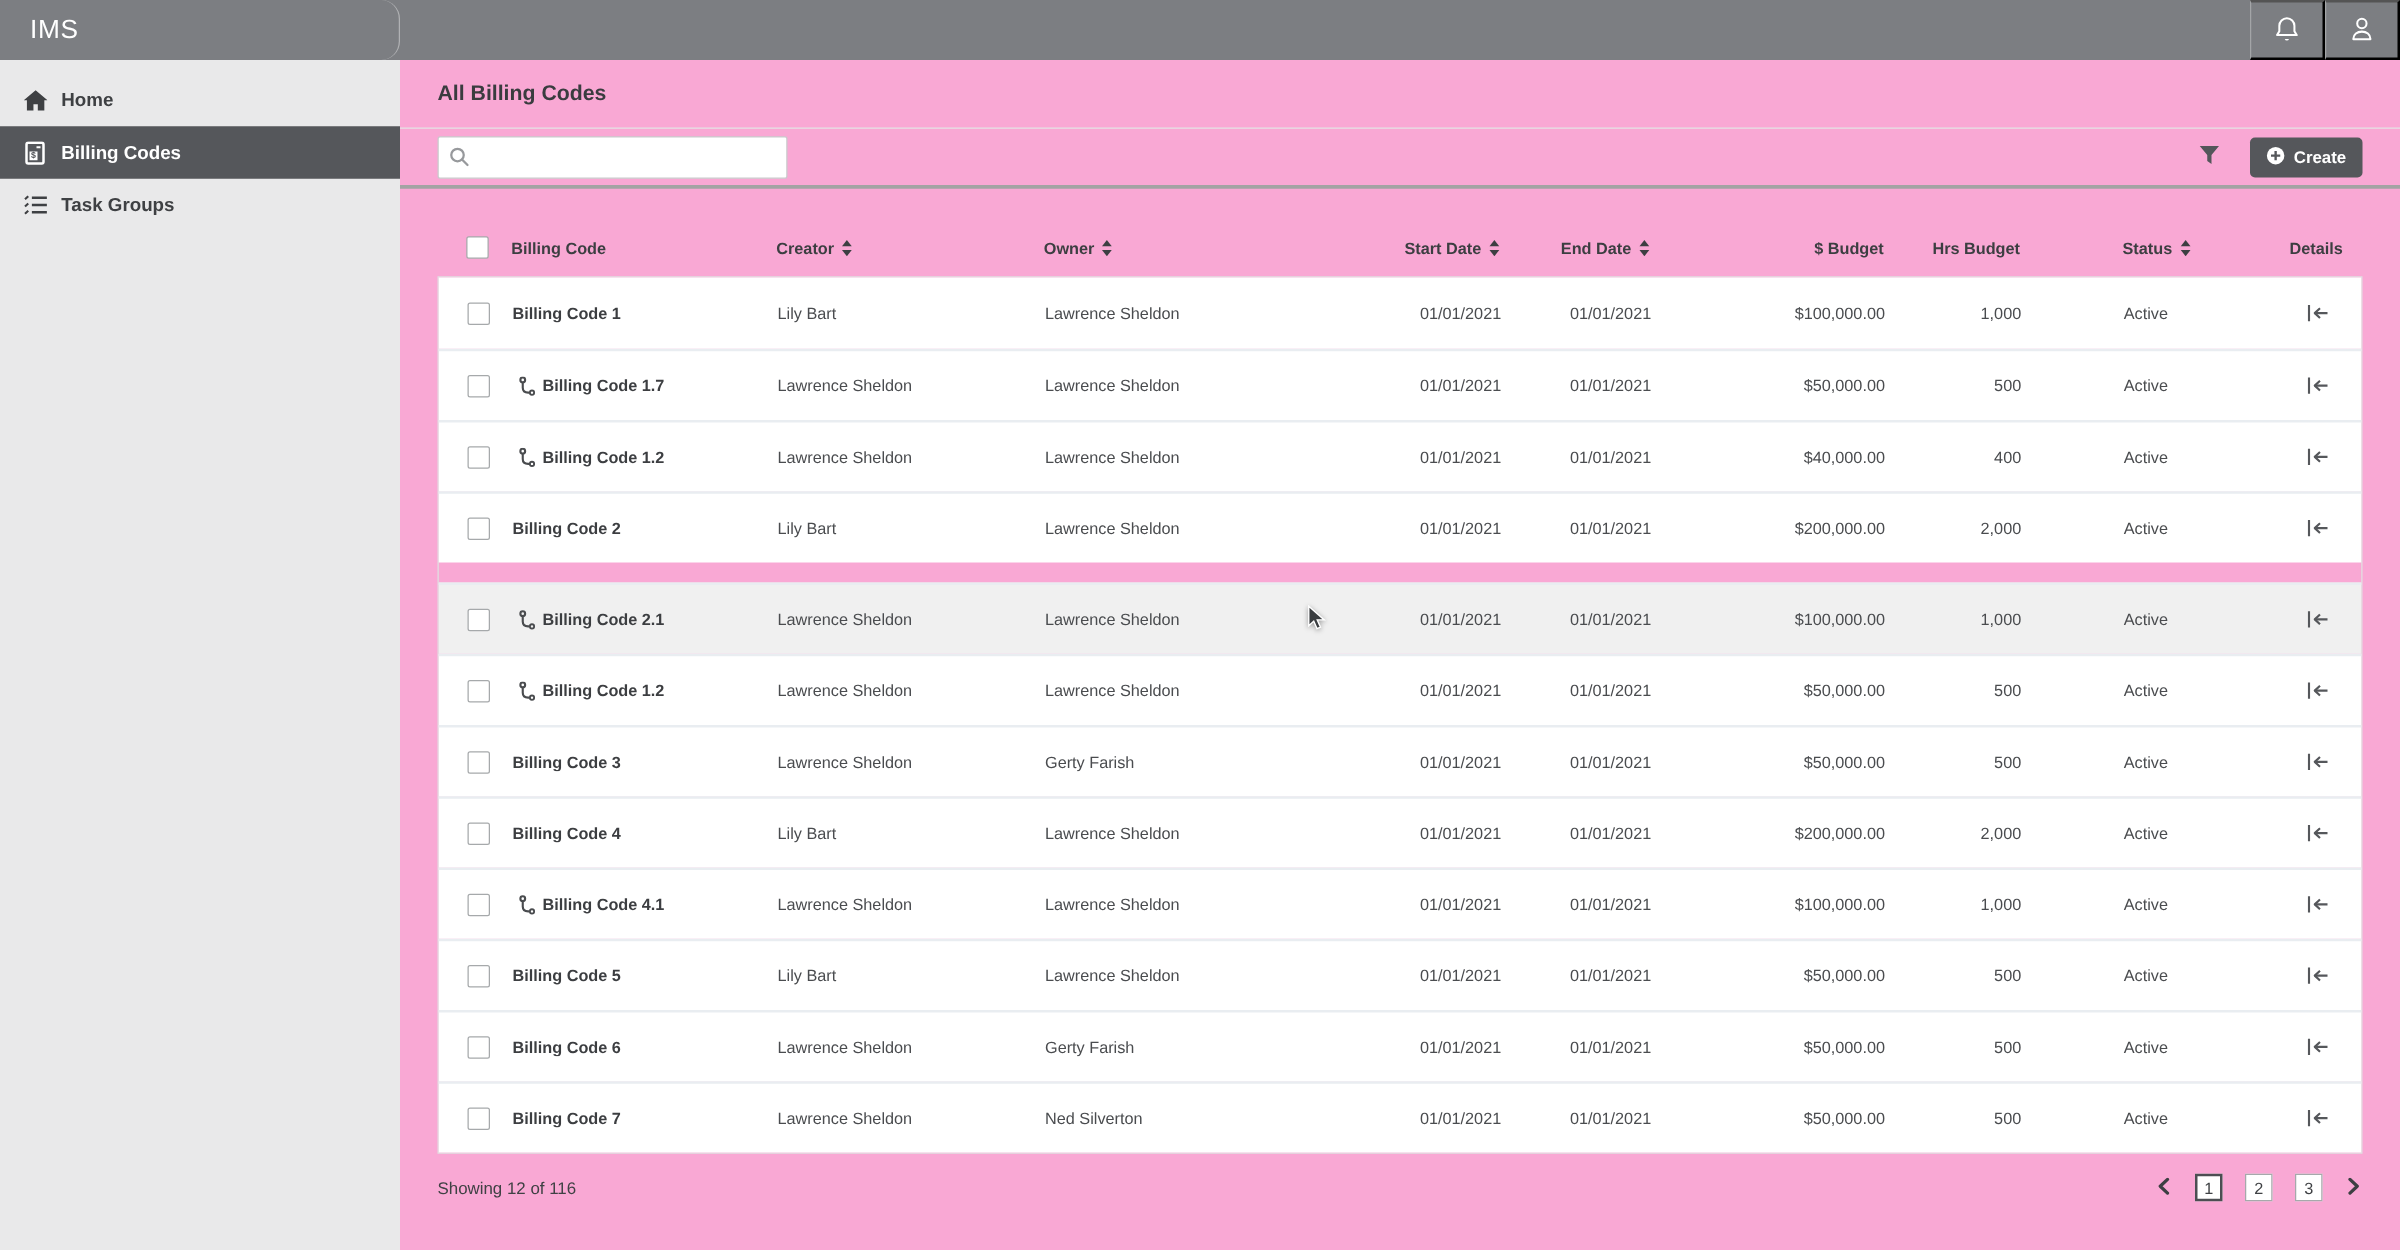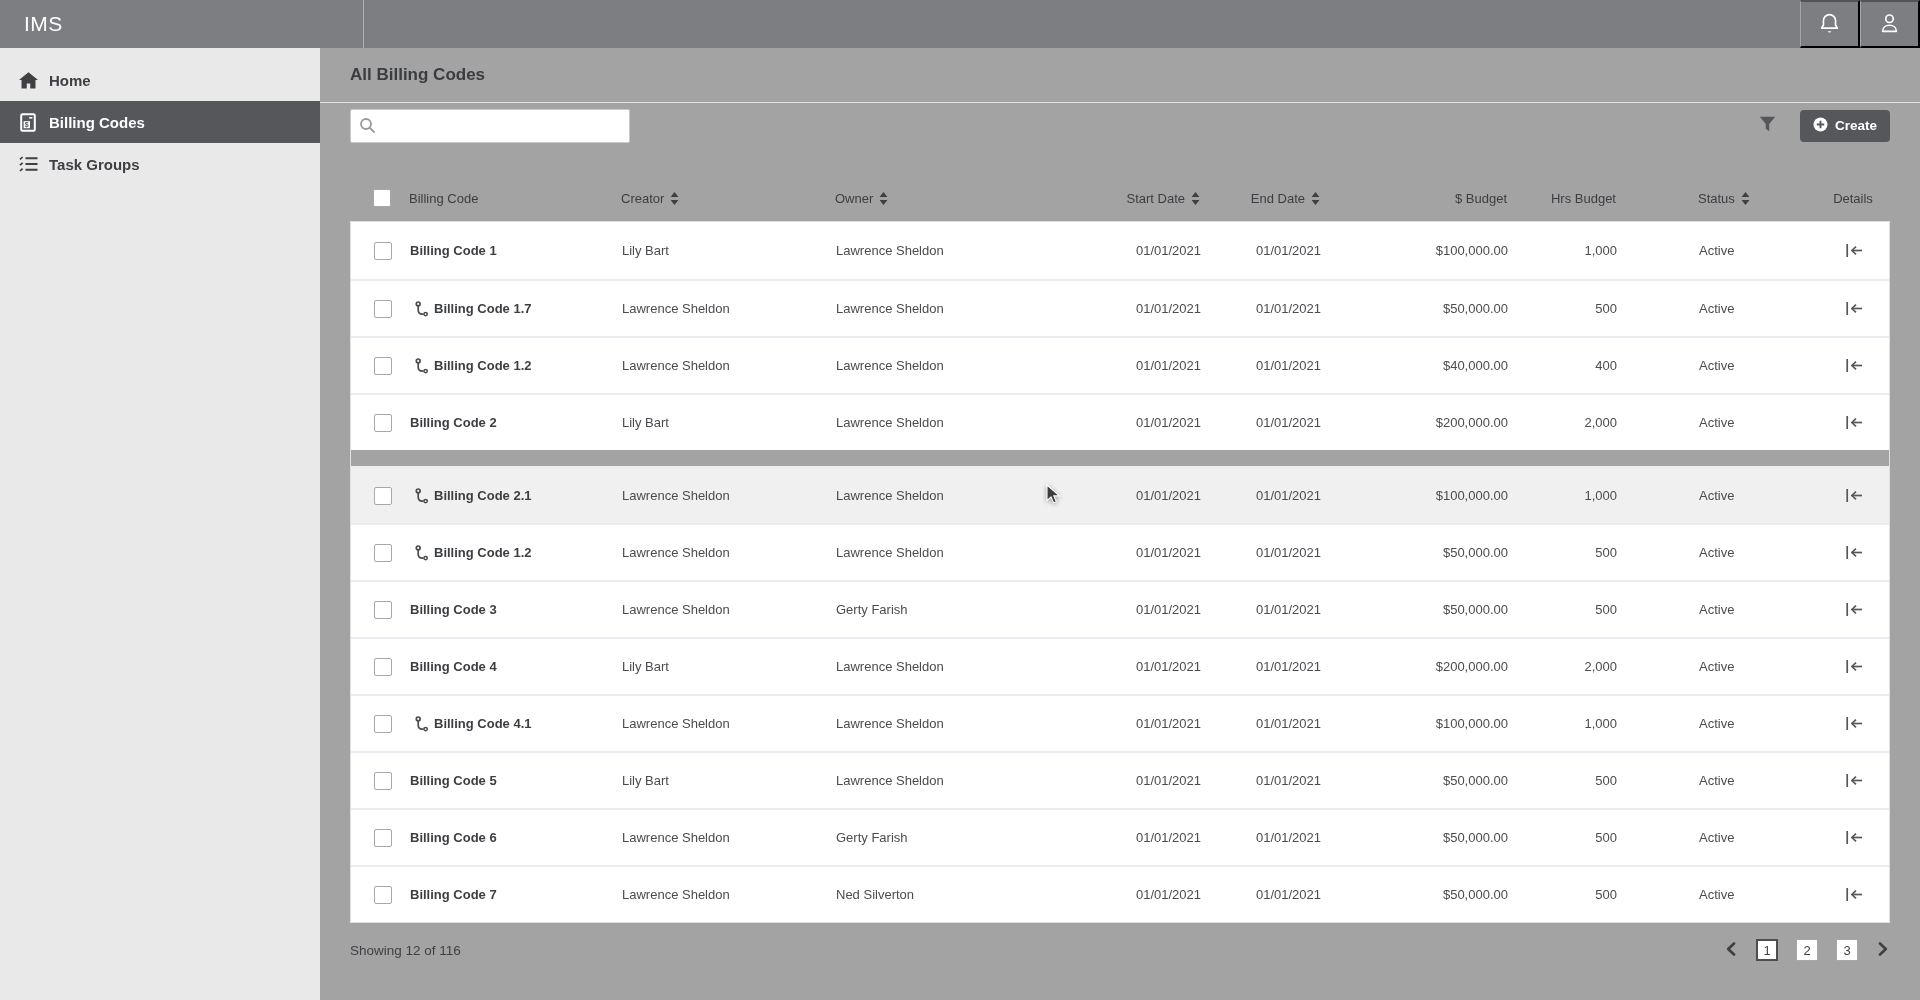--- a/index.html
+++ b/index.html
@@ -5,56 +5,56 @@
   * { box-sizing: border-box; }
   html,body { margin:0; padding:0; }
   body {
     width:1920px; height:1000px; position:relative; overflow:hidden;
     background:#fff; font-family:"Liberation Sans", sans-serif; color:#3c3e41;
   }
 
   
   .topbar { position:absolute; top:0; left:0; width:1920px; height:48px;
     background:#7c7e82; display:flex; align-items:stretch; z-index:5; }
-  .brand { width:364px; height:48px; display:flex; align-items:center; padding-left:24px;
+  .brand { width:320px; height:48px; display:flex; align-items:center; padding-left:24px;
     color:#fff; font-size:21px; font-weight:500; letter-spacing:.5px;
-    border-right:1px solid rgba(255,255,255,.4); }
+    border-right:1px solid rgba(255,255,255,.4);border-radius:15px; }
   .topbar-spacer { flex:1; }
   .topbar-btn { width:60px; display:flex; align-items:center; justify-content:center;
     border-left:1px solid rgba(255,255,255,.3); cursor:pointer; background:none; }
 
   
   .sidebar { position:absolute; top:48px; left:0; width:320px; bottom:0;
     background:#e9e9ea; padding-top:11px; }
   .side-item { height:42px; display:flex; align-items:center; padding-left:17px;
     gap:10px; font-size:15px; font-weight:600; color:#3e4043; cursor:pointer; }
   .side-item.active { background:#55575b; color:#fff; }
   .side-item .ic { width:22px; display:flex; justify-content:center; }
 
   
-  .content { position:absolute; left:320px; top:48px; right:0; bottom:0; background:#a3a3a3; }
+  .content { position:absolute; left:320px; top:48px; right:0; bottom:0; background:#f9a8d4; }
   .title-row { height:55px; display:flex; align-items:center; padding:0 30px;
     border-bottom:1px solid #e3e3e4; font-size:17px; font-weight:700; color:#3a3c3f; }
   .toolbar-row { height:48px; display:flex; align-items:center; padding:0 30px;
     border-bottom:3px solid #a3a3a3; }
   .search-wrap { position:relative; width:280px; }
   .search-input { width:280px; height:34px; border:1px solid #c9cacc; border-radius:2px;
     padding:0 10px 0 32px; font-size:14px; color:#3c3e41; outline:none;
     font-family:"Liberation Sans", sans-serif; background:#fff; }
   .search-icon { position:absolute; left:9px; top:8px; pointer-events:none; }
   .flex-spacer { flex:1; }
   .filter-btn { background:none; border:none; padding:4px; margin-right:20px; cursor:pointer; display:flex; }
   .create-btn { height:32px; background:#55575b; color:#fff; border:none; border-radius:4px;
     display:flex; align-items:center; gap:7px; padding:0 13px; font-size:13.5px; font-weight:600;
     cursor:pointer; font-family:"Liberation Sans", sans-serif; }
 
   
   .table-wrap { padding:0 30px; }
   .grid { display:grid; grid-template-columns:50px 218px 217px 250px 115px 120px 187px 109px 200px 74px; align-items:center; }
-  .thead { height:70px; padding-top:24px; font-size:13px; font-weight:400; color:#3c3e41; }
+  .thead { height:70px; padding-top:24px; font-size:13px; font-weight:700; color:#3c3e41; }
   .th { display:flex; align-items:center; gap:6px; white-space:nowrap; }
   .th.sortable { cursor:pointer; }
   .th.a-right { justify-content:flex-end; }
   .th.a-center { justify-content:center; }
   .c-code { padding-left:9px; }
   .c-creator { padding-left:3px; }
   .c-status { padding-left:82px; }
   .tbody { border:1px solid #e0e0e1; }
   .trow { height:57px; font-size:13px; color:#4a4c4f; cursor:pointer; background:#fff; }
   .trow + .trow { border-top:2px solid #e9edf1; }

